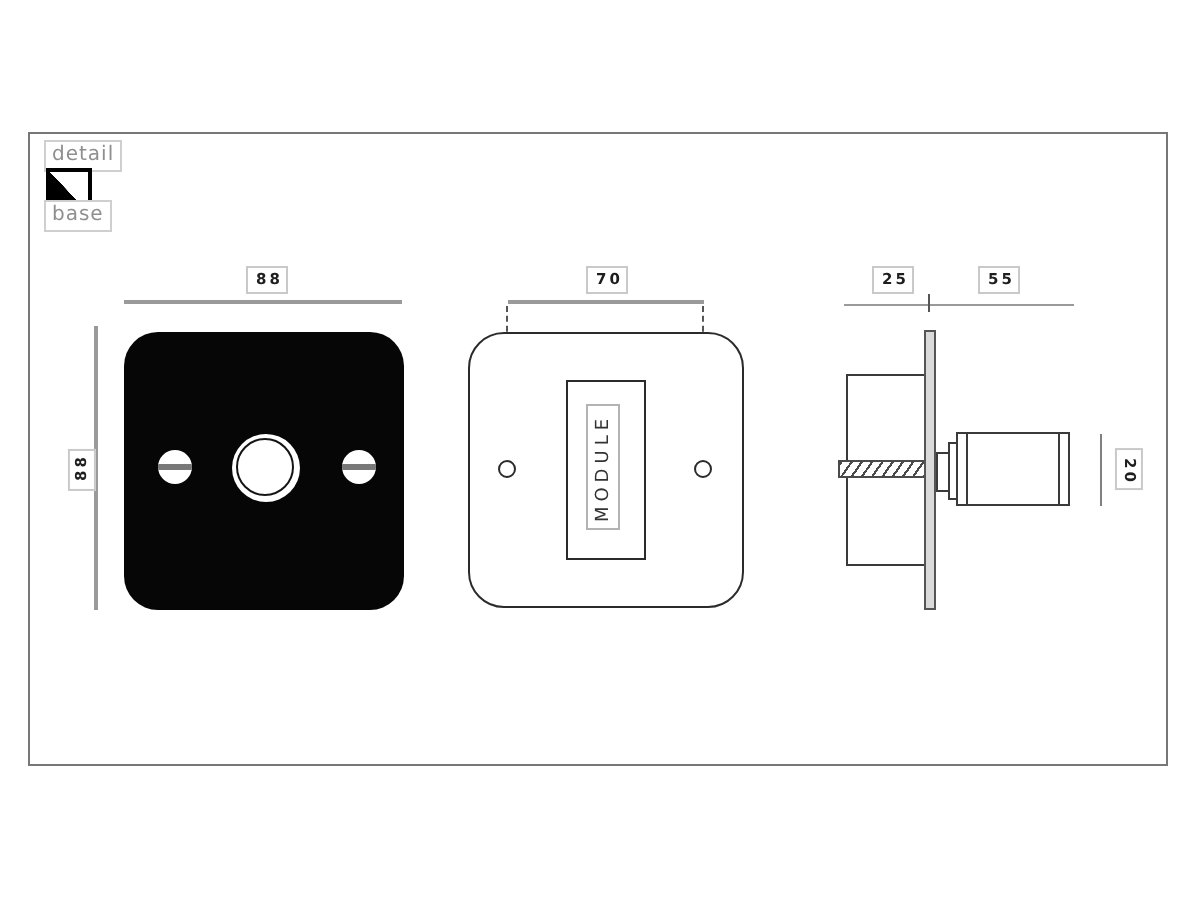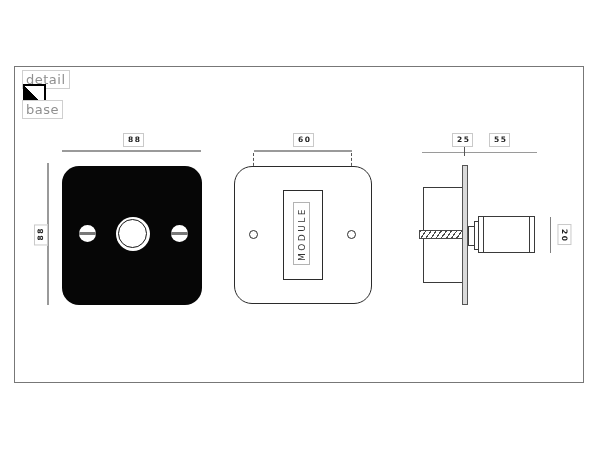--- a/index.html
+++ b/index.html
@@ -9,21 +9,21 @@
     position: relative; width: 600px; height: 450px;
     background: #ffffff; overflow: hidden;
   }
   .frame {
     position: absolute; left: 14px; top: 66px; width: 570px; height: 317px;
     border: 1px solid #777; background: #ffffff;
   }
   
   .chip-sm {
     position: absolute; background: #fff; border: 1px solid #cfcfcf;
-    color: #8f8f8f; font-size: 13px; line-height: 1; padding: 2px 3px;
+    color: #8f8f8f; font-size: 10px; line-height: 1; padding: 2px 3px;
     letter-spacing: 0.5px; white-space: nowrap;
   }
   .swatch {
     position: absolute; left: 23px; top: 84px; width: 23px; height: 24px;
     border: 2px solid #000;
     background: linear-gradient(to top right, #000 49.6%, #fff 50%);
   }
   
   .dim-chip {
     position: absolute; background: #fff; border: 1px solid #c9c9c9;
@@ -135,36 +135,36 @@
       <div class="knob-ring"></div>
     </div>
     <div class="screw" style="left:17px;">
       <div class="slot"></div>
     </div>
     <div class="screw" style="left:109px;">
       <div class="slot"></div>
     </div>
   </div>
 
-  <div class="dim-chip" style="left:293px; top:133px;">60</div>
+  <div class="dim-chip" style="left:293px; top:133px;">70</div>
   <div class="dim-h" style="left:254px; top:150px; width:98px;"></div>
   <div class="dash-v" style="left:253px; top:153px; height:77px;"></div>
   <div class="dash-v" style="left:351px; top:153px; height:77px;"></div>
 
   <div class="plate-module">
     <div class="module-rect">
       <div class="module-inner">
         <div class="module-text">MODULE</div>
       </div>
     </div>
     <div class="hole" style="left:14px; top:63px;"></div>
     <div class="hole" style="left:112px; top:63px;"></div>
   </div>
 
-  <div class="dim-chip" style="left:452px; top:133px;">25</div>
+  <div class="dim-chip" style="left:436px; top:133px;">25</div>
   <div class="dim-chip" style="left:489px; top:133px;">55</div>
   <div class="dim-h-thin" style="left:422px; top:152px; width:115px;"></div>
   <div class="tick" style="left:464px; top:147px; height:9px;"></div>
 
   <div class="back-box"></div>
   <div class="rod"></div>
   <div class="wall-plate"></div>
   <div class="washer-a"></div>
   <div class="washer-b"></div>
   <div class="knob-side">

